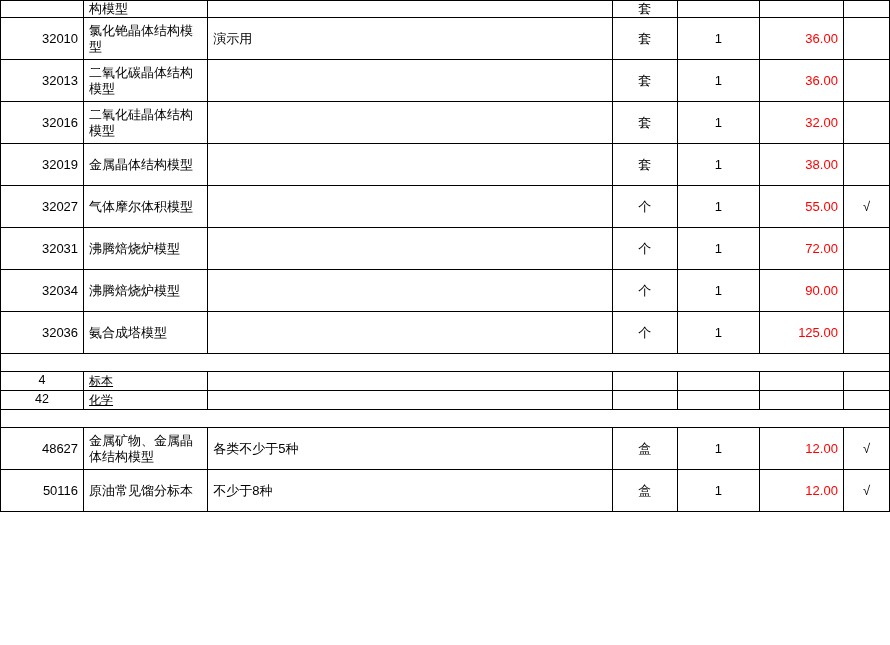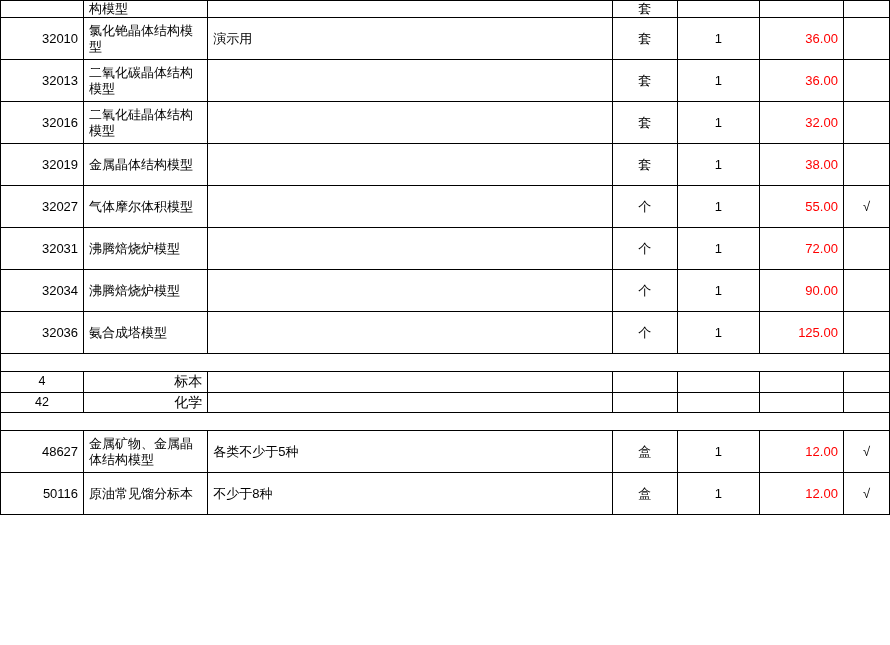--- a/index.html
+++ b/index.html
@@ -46,22 +46,23 @@
   .cell-unit   { text-align: center; }
   .cell-qty    { text-align: center; }
   .cell-price  { text-align: right; color: #ff0000; padding-right: 8px; }
   .cell-mark   { text-align: center; }
 
   tr.row-tall td { height: 33px; }
   tr.row-short td { height: 16px; padding-top: 1px; padding-bottom: 1px; }
   tr.row-clip td { height: 10px; padding-top: 0; padding-bottom: 0; }
 
   .group-label {
-    text-align: right;
-    font-size: 14px;
+    text-align: left;
+    font-size: 12px;
+    text-decoration: underline;
   }
   .group-code {
     text-align: center;
     font-size: 12.5px;
   }
   .spacer-row td {
     border: none;
     height: 9px;
     padding: 0;
   }

